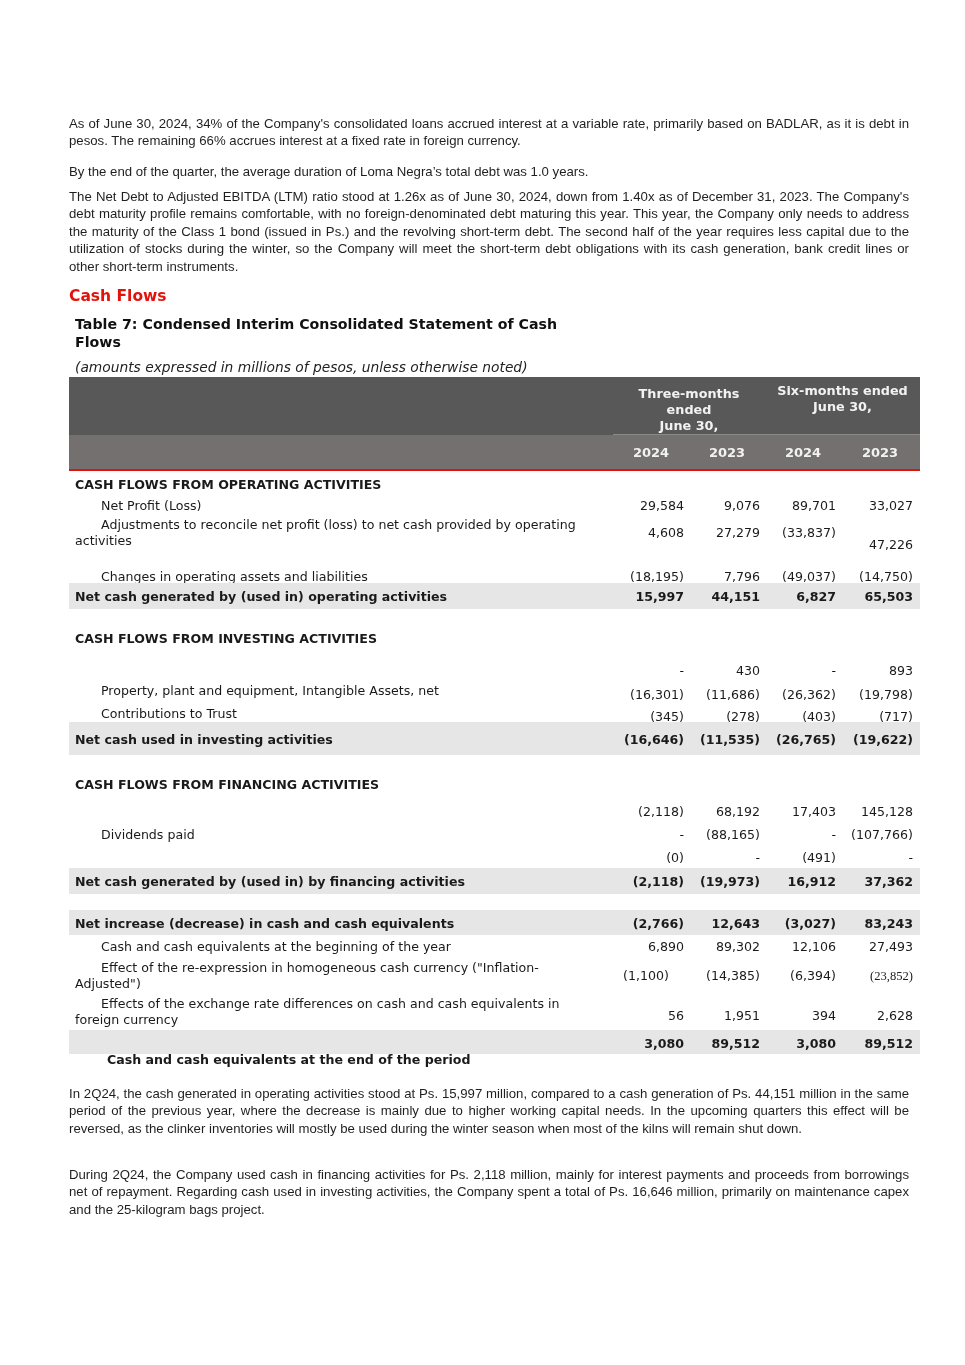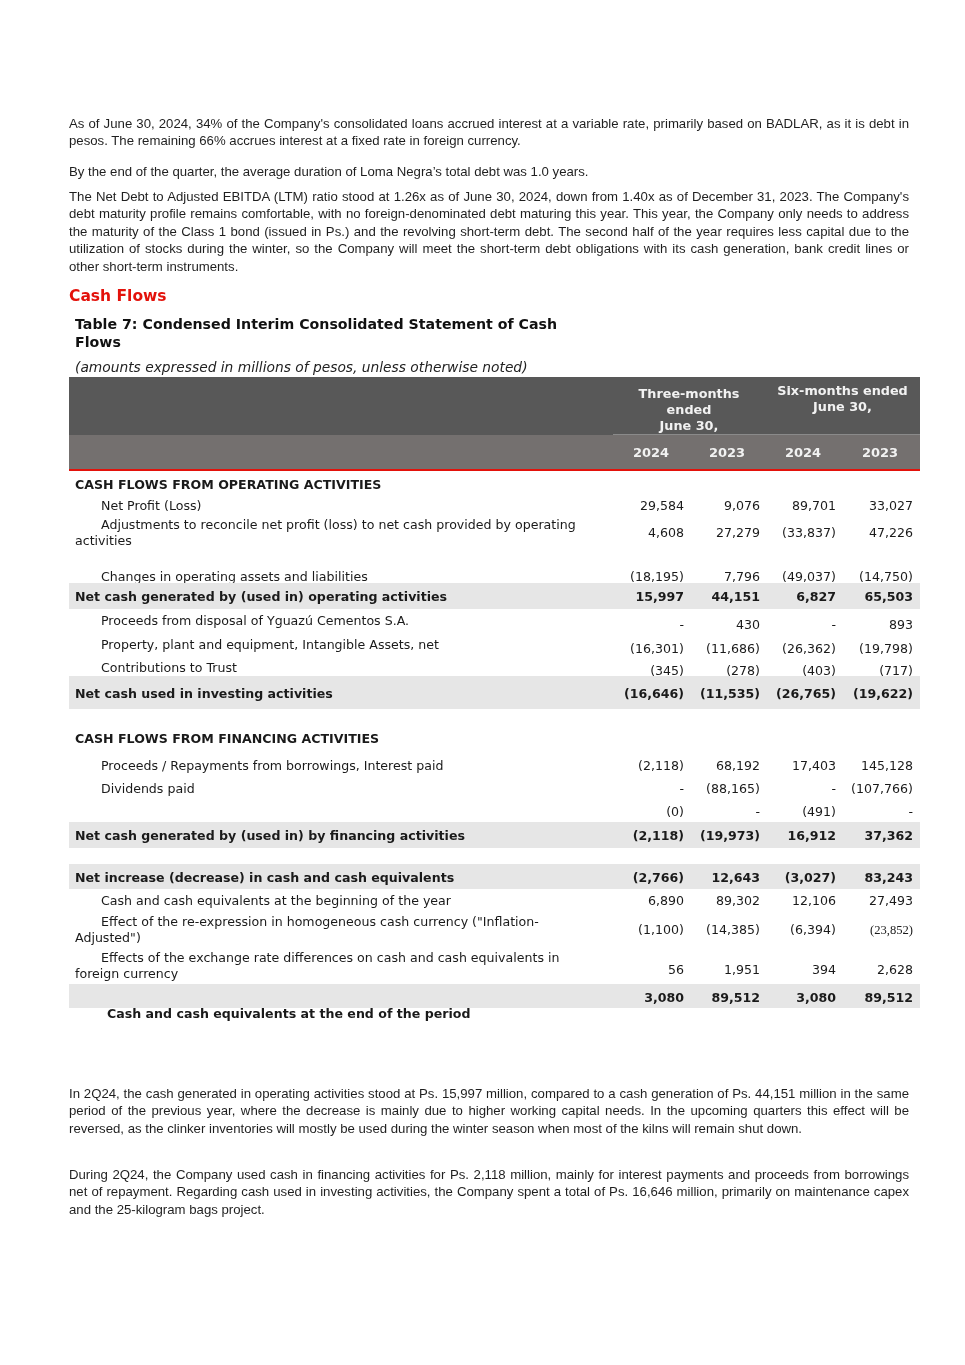--- a/index.html
+++ b/index.html
@@ -169,38 +169,40 @@
           <div class="num c0" style="top: 3px; line-height: 16px;">29,584</div>
           <div class="num c1" style="top: 3px; line-height: 16px;">9,076</div>
           <div class="num c2" style="top: 3px; line-height: 16px;">89,701</div>
           <div class="num c3" style="top: 3px; line-height: 16px;">33,027</div>
         </div>
         <div class="row" style="height: 34px;">
           <div class="label indent" style="top: 2px; width: 520px;">Adjustments to reconcile net profit (loss) to net cash provided by operating activities</div>
           <div class="num c0" style="top: 10px; line-height: 16px;">4,608</div>
           <div class="num c1" style="top: 10px; line-height: 16px;">27,279</div>
           <div class="num c2" style="top: 10px; line-height: 16px;">(33,837)</div>
-          <div class="num c3" style="top: 10px; line-height: 16px;">47,226</div>
+          <div class="num c3" style="top: 22px; line-height: 16px;">47,226</div>
         </div>
         <div class="row" style="height: 34px;">
           <div class="label indent" style="top: 20px; width: 520px;">Changes in operating assets and liabilities</div>
           <div class="num c0" style="top: 20px; line-height: 16px;">(18,195)</div>
           <div class="num c1" style="top: 20px; line-height: 16px;">7,796</div>
           <div class="num c2" style="top: 20px; line-height: 16px;">(49,037)</div>
           <div class="num c3" style="top: 20px; line-height: 16px;">(14,750)</div>
         </div>
         <div class="row shade" style="height: 26px;">
           <div class="label bold" style="top: 6px; width: 530px;">Net cash generated by (used in) operating activities</div>
           <div class="num c0 bold" style="top: 6px; line-height: 16px;">15,997</div>
           <div class="num c1 bold" style="top: 6px; line-height: 16px;">44,151</div>
           <div class="num c2 bold" style="top: 6px; line-height: 16px;">6,827</div>
           <div class="num c3 bold" style="top: 6px; line-height: 16px;">65,503</div>
         </div>
+        <div class="row" style="height: 46px;">
+          <div class="label bold" style="top: 22px; width: 530px;">CASH FLOWS FROM INVESTING ACTIVITIES</div>
+        </div>
         <div class="row" style="height: 24px;">
-          <div class="label indent" style="top: 4px; width: 520px;">Proceeds from disposal of Yguazú Cementos S.A.</div>
           <div class="num c0" style="top: 8px; line-height: 16px;">-</div>
           <div class="num c1" style="top: 8px; line-height: 16px;">430</div>
           <div class="num c2" style="top: 8px; line-height: 16px;">-</div>
           <div class="num c3" style="top: 8px; line-height: 16px;">893</div>
         </div>
         <div class="row" style="height: 23px;">
           <div class="label indent" style="top: 4px; width: 520px;">Property, plant and equipment, Intangible Assets, net</div>
           <div class="num c0" style="top: 8px; line-height: 16px;">(16,301)</div>
           <div class="num c1" style="top: 8px; line-height: 16px;">(11,686)</div>
           <div class="num c2" style="top: 8px; line-height: 16px;">(26,362)</div>
@@ -217,21 +219,20 @@
           <div class="label bold" style="top: 10px; width: 530px;">Net cash used in investing activities</div>
           <div class="num c0 bold" style="top: 10px; line-height: 16px;">(16,646)</div>
           <div class="num c1 bold" style="top: 10px; line-height: 16px;">(11,535)</div>
           <div class="num c2 bold" style="top: 10px; line-height: 16px;">(26,765)</div>
           <div class="num c3 bold" style="top: 10px; line-height: 16px;">(19,622)</div>
         </div>
         <div class="row" style="height: 45px;">
           <div class="label bold" style="top: 22px; width: 530px;">CASH FLOWS FROM FINANCING ACTIVITIES</div>
         </div>
         <div class="row" style="height: 23px;">
-          <div class="label indent" style="top: 4px; width: 520px;">Proceeds / Repayments from borrowings, Interest paid</div>
           <div class="num c0" style="top: 4px; line-height: 16px;">(2,118)</div>
           <div class="num c1" style="top: 4px; line-height: 16px;">68,192</div>
           <div class="num c2" style="top: 4px; line-height: 16px;">17,403</div>
           <div class="num c3" style="top: 4px; line-height: 16px;">145,128</div>
         </div>
         <div class="row" style="height: 23px;">
           <div class="label indent" style="top: 4px; width: 520px;">Dividends paid</div>
           <div class="num c0" style="top: 4px; line-height: 16px;">-</div>
           <div class="num c1" style="top: 4px; line-height: 16px;">(88,165)</div>
           <div class="num c2" style="top: 4px; line-height: 16px;">-</div>
@@ -260,21 +261,21 @@
         </div>
         <div class="row" style="height: 23px;">
           <div class="label indent" style="top: 4px; width: 520px;">Cash and cash equivalents at the beginning of the year</div>
           <div class="num c0" style="top: 4px; line-height: 16px;">6,890</div>
           <div class="num c1" style="top: 4px; line-height: 16px;">89,302</div>
           <div class="num c2" style="top: 4px; line-height: 16px;">12,106</div>
           <div class="num c3" style="top: 4px; line-height: 16px;">27,493</div>
         </div>
         <div class="row" style="height: 36px;">
           <div class="label indent" style="top: 2px; width: 520px;">Effect of the re-expression in homogeneous cash currency ("Inflation-Adjusted")</div>
-          <div class="num c0" style="top: 10px; line-height: 16px;">(1,100)</div>
+          <div class="num c0" style="top: 10px; line-height: 16px; text-align: center;">(1,100)</div>
           <div class="num c1" style="top: 10px; line-height: 16px;">(14,385)</div>
           <div class="num c2" style="top: 10px; line-height: 16px;">(6,394)</div>
           <div class="num c3" style="top: 10px; line-height: 16px; font-family: Liberation Serif, serif;">(23,852)</div>
         </div>
         <div class="row" style="height: 36px;">
           <div class="label indent" style="top: 2px; width: 520px;">Effects of the exchange rate differences on cash and cash equivalents in foreign currency</div>
           <div class="num c0" style="top: 14px; line-height: 16px;">56</div>
           <div class="num c1" style="top: 14px; line-height: 16px; padding-left: 36px;">1,951</div>
           <div class="num c2" style="top: 14px; line-height: 16px;">394</div>
           <div class="num c3" style="top: 14px; line-height: 16px;">2,628</div>

